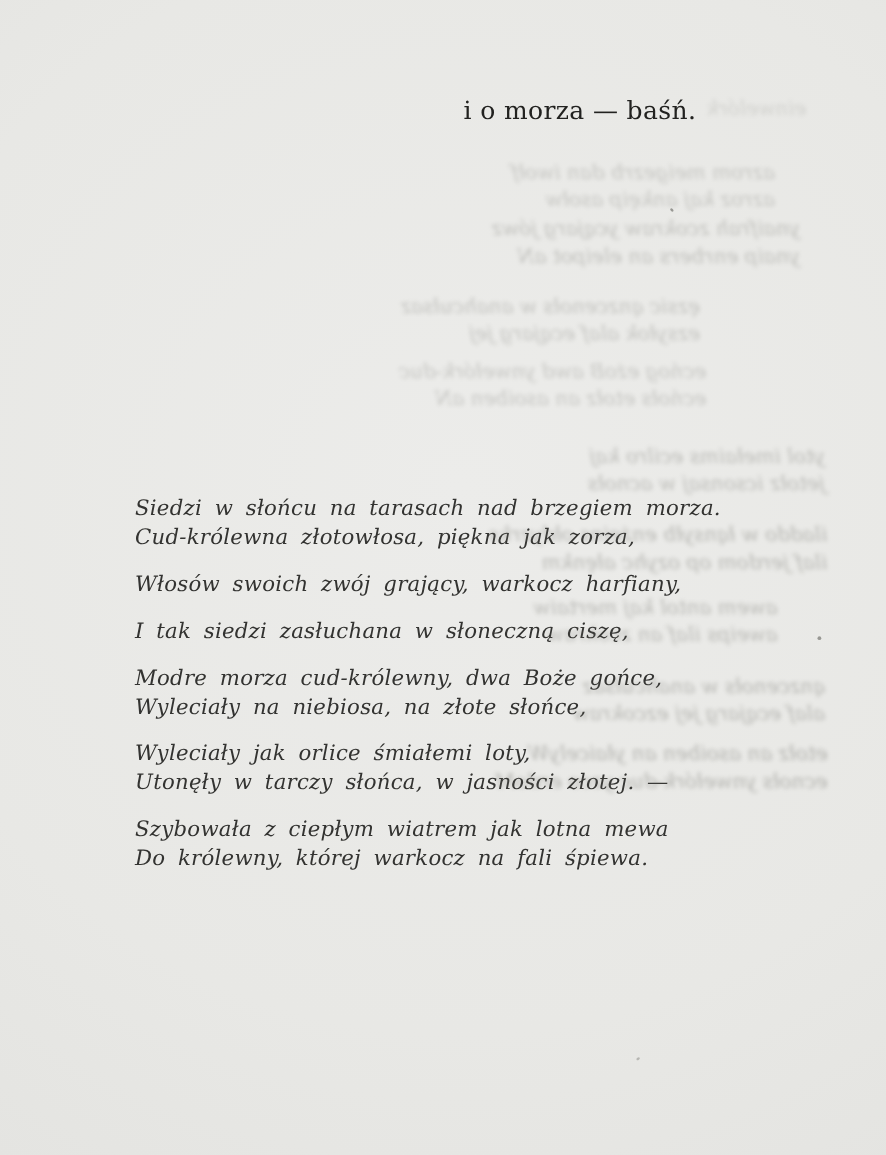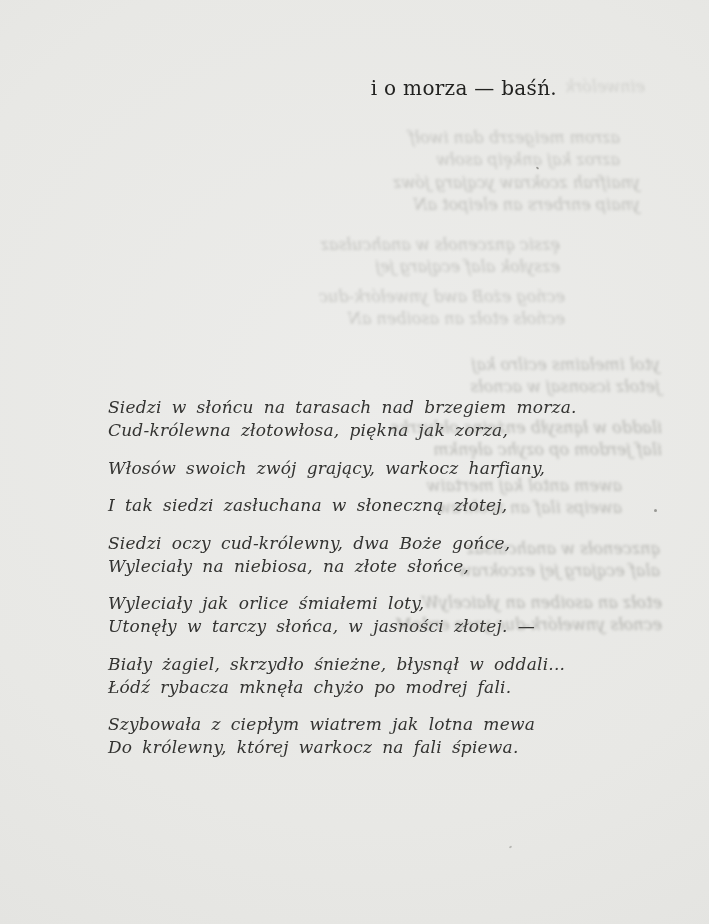--- a/index.html
+++ b/index.html
@@ -89,33 +89,29 @@
 
   <div class="poem">
     <div class="stanza">
       <div class="poem-line">Siedzi w słońcu na tarasach nad brzegiem morza.</div>
       <div class="poem-line">Cud-królewna złotowłosa, piękna jak zorza,</div>
     </div>
     <div class="stanza">
       <div class="poem-line">Włosów swoich zwój grający, warkocz harfiany,</div>
     </div>
     <div class="stanza">
-      <div class="poem-line">I tak siedzi zasłuchana w słoneczną złotej,</div>
+      <div class="poem-line">I tak siedzi zasłuchana w słoneczną ciszę,</div>
     </div>
     <div class="stanza">
-      <div class="poem-line">Siedzi oczy cud-królewny, dwa Boże gońce,</div>
+      <div class="poem-line">Modre morza cud-królewny, dwa Boże gońce,</div>
       <div class="poem-line">Wyleciały na niebiosa, na złote słońce,</div>
     </div>
     <div class="stanza">
       <div class="poem-line">Wyleciały jak orlice śmiałemi loty,</div>
       <div class="poem-line">Utonęły w tarczy słońca, w jasności złotej. —</div>
-    </div>
-    <div class="stanza">
-      <div class="poem-line">Biały żagiel, skrzydło śnieżne, błysnął w oddali...</div>
-      <div class="poem-line">Łódź rybacza mknęła chyżo po modrej fali.</div>
     </div>
     <div class="stanza">
       <div class="poem-line">Szybowała z ciepłym wiatrem jak lotna mewa</div>
       <div class="poem-line">Do królewny, której warkocz na fali śpiewa.</div>
     </div>
   </div>
 
   <div class="speck speck-1"></div>
   <div class="speck speck-2"></div>
   <div class="speck speck-3"></div>

